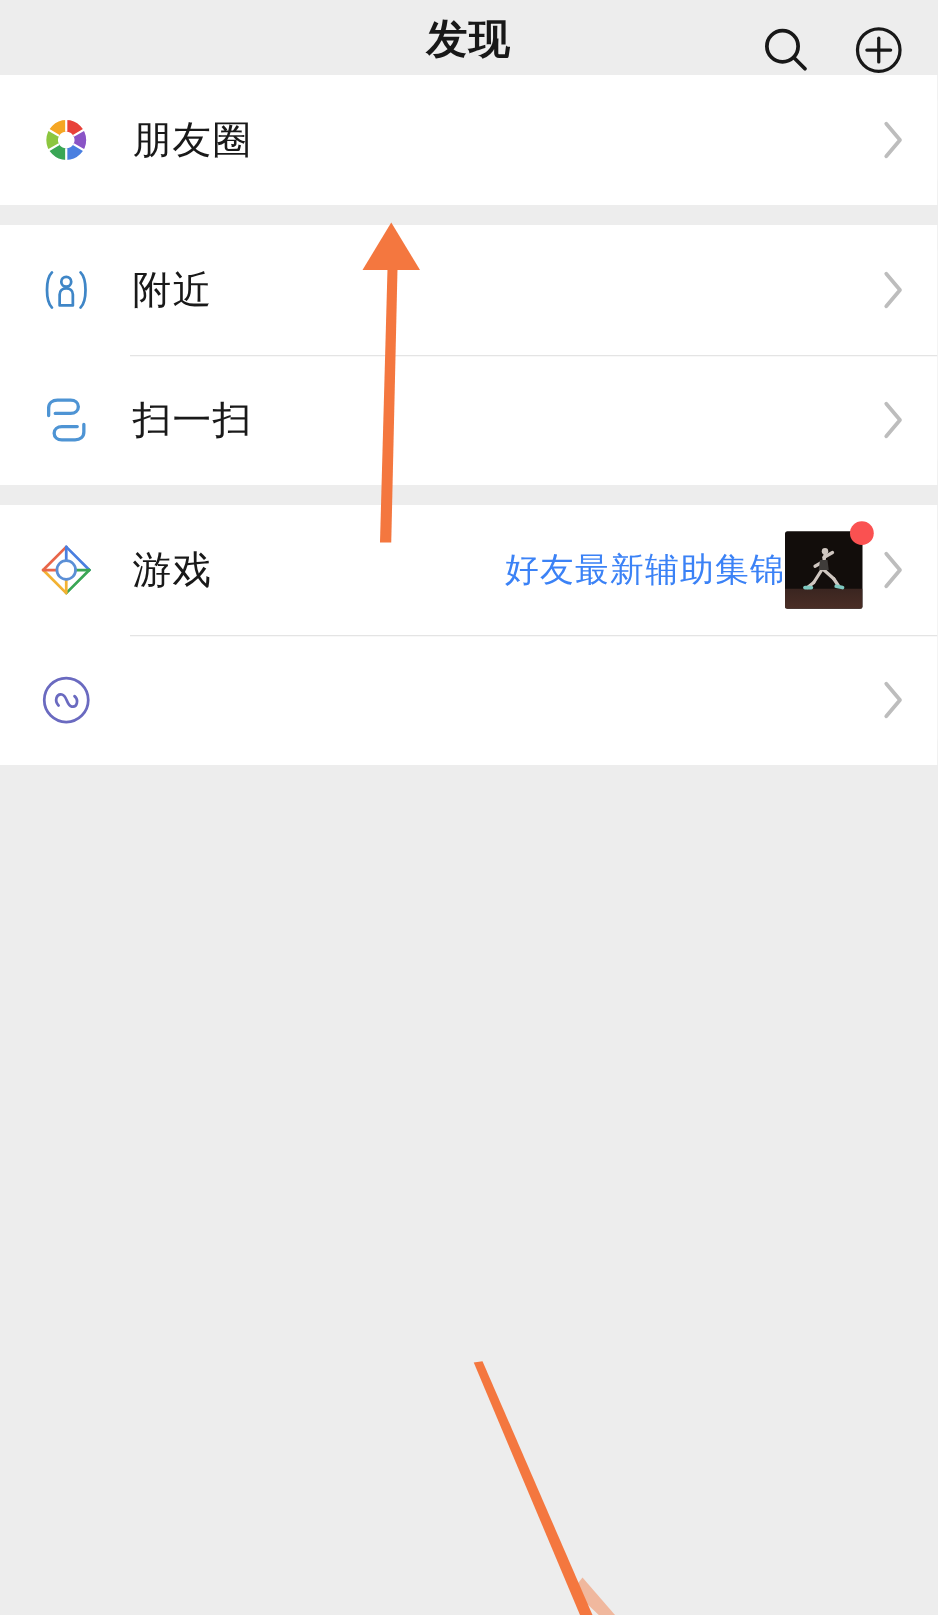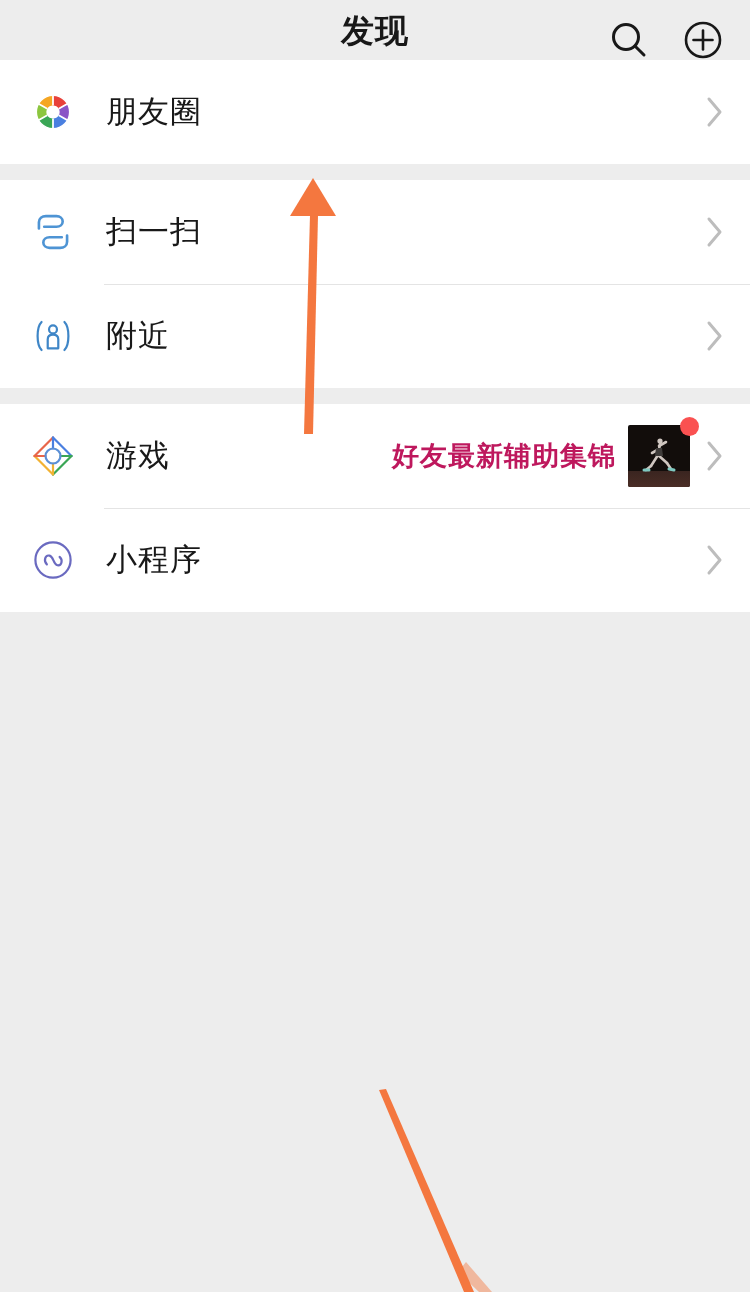--- a/index.html
+++ b/index.html
@@ -92,25 +92,23 @@
   .row-label {
     margin-left: 30px;
     font-size: 31px;
     color: #191919;
     letter-spacing: 1px;
     white-space: nowrap;
   }
   .row-spacer { flex: 1 1 auto; }
   .row-sub {
     font-size: 27px;
-    color: #be185d;
+    color: #3b82f6;
     letter-spacing: 1px;
     white-space: nowrap;
-    margin-right: 12px;
-    font-weight: bold;
   }
   .thumb-holder {
     position: relative;
     width: 62px;
     height: 62px;
     margin-right: 12px;
     flex: 0 0 62px;
   }
   .thumb {
     width: 62px;
@@ -213,47 +211,47 @@
       </div>
     </div>
   </div>
 
   <div class="gap"></div>
 
   <div class="group">
     <div class="row">
       <div class="row-icon">
         <svg width="44" height="44" viewBox="0 0 100 100">
-          <g fill="none" stroke="#4e94d4" stroke-width="6" stroke-linecap="round" stroke-linejoin="round">
-            <path d="M18,42 L18,28 C18,19 25,14 34,14 L58,14 C66,14 72,19 72,26 C72,33 66,38 58,38 L30,38"></path>
-            <path d="M82,58 L82,72 C82,81 75,86 66,86 L42,86 C34,86 28,81 28,74 C28,67 34,62 42,62 L70,62"></path>
-          </g>
-        </svg>
-      </div>
-      <div class="row-label">扫一扫</div>
-      <div class="row-spacer"></div>
-      <div class="chev">
-        <svg width="22" height="36" viewBox="0 0 22 36">
-          <polyline points="5,5 16,18 5,31" fill="none" stroke="#bdbdbd" stroke-width="3" stroke-linecap="round" stroke-linejoin="round"></polyline>
-        </svg>
-      </div>
-    </div>
-
-    <div class="row">
-      <div class="row-icon">
-        <svg width="44" height="44" viewBox="0 0 100 100">
           <g fill="none" stroke="#3f86c7" stroke-width="5" stroke-linecap="round">
             <path d="M24,18 C12,30 12,70 24,82"></path>
             <path d="M76,18 C88,30 88,70 76,82"></path>
           </g>
           <circle cx="50" cy="35" r="9" fill="none" stroke="#3f86c7" stroke-width="5"></circle>
           <path d="M38,78 L38,58 C38,51 43,47 50,47 C57,47 62,51 62,58 L62,78 Z" fill="none" stroke="#3f86c7" stroke-width="5" stroke-linejoin="round"></path>
         </svg>
       </div>
       <div class="row-label">附近</div>
+      <div class="row-spacer"></div>
+      <div class="chev">
+        <svg width="22" height="36" viewBox="0 0 22 36">
+          <polyline points="5,5 16,18 5,31" fill="none" stroke="#bdbdbd" stroke-width="3" stroke-linecap="round" stroke-linejoin="round"></polyline>
+        </svg>
+      </div>
+    </div>
+
+    <div class="row">
+      <div class="row-icon">
+        <svg width="44" height="44" viewBox="0 0 100 100">
+          <g fill="none" stroke="#4e94d4" stroke-width="6" stroke-linecap="round" stroke-linejoin="round">
+            <path d="M18,42 L18,28 C18,19 25,14 34,14 L58,14 C66,14 72,19 72,26 C72,33 66,38 58,38 L30,38"></path>
+            <path d="M82,58 L82,72 C82,81 75,86 66,86 L42,86 C34,86 28,81 28,74 C28,67 34,62 42,62 L70,62"></path>
+          </g>
+        </svg>
+      </div>
+      <div class="row-label">扫一扫</div>
       <div class="row-spacer"></div>
       <div class="chev">
         <svg width="22" height="36" viewBox="0 0 22 36">
           <polyline points="5,5 16,18 5,31" fill="none" stroke="#bdbdbd" stroke-width="3" stroke-linecap="round" stroke-linejoin="round"></polyline>
         </svg>
       </div>
     </div>
   </div>
 
   <div class="gap"></div>
@@ -306,21 +304,20 @@
       </div>
     </div>
 
     <div class="row">
       <div class="row-icon">
         <svg width="44" height="44" viewBox="0 0 100 100">
           <circle cx="50" cy="50" r="40" fill="none" stroke="#6a6ac0" stroke-width="5"></circle>
           <path d="M36,60 C28,52 32,38 42,40 C52,42 50,60 60,62 C70,64 73,50 65,43" fill="none" stroke="#6a6ac0" stroke-width="5" stroke-linecap="round"></path>
         </svg>
       </div>
-      <div class="row-label">小程序</div>
       <div class="row-spacer"></div>
       <div class="chev">
         <svg width="22" height="36" viewBox="0 0 22 36">
           <polyline points="5,5 16,18 5,31" fill="none" stroke="#bdbdbd" stroke-width="3" stroke-linecap="round" stroke-linejoin="round"></polyline>
         </svg>
       </div>
     </div>
   </div>
 </div>
 

